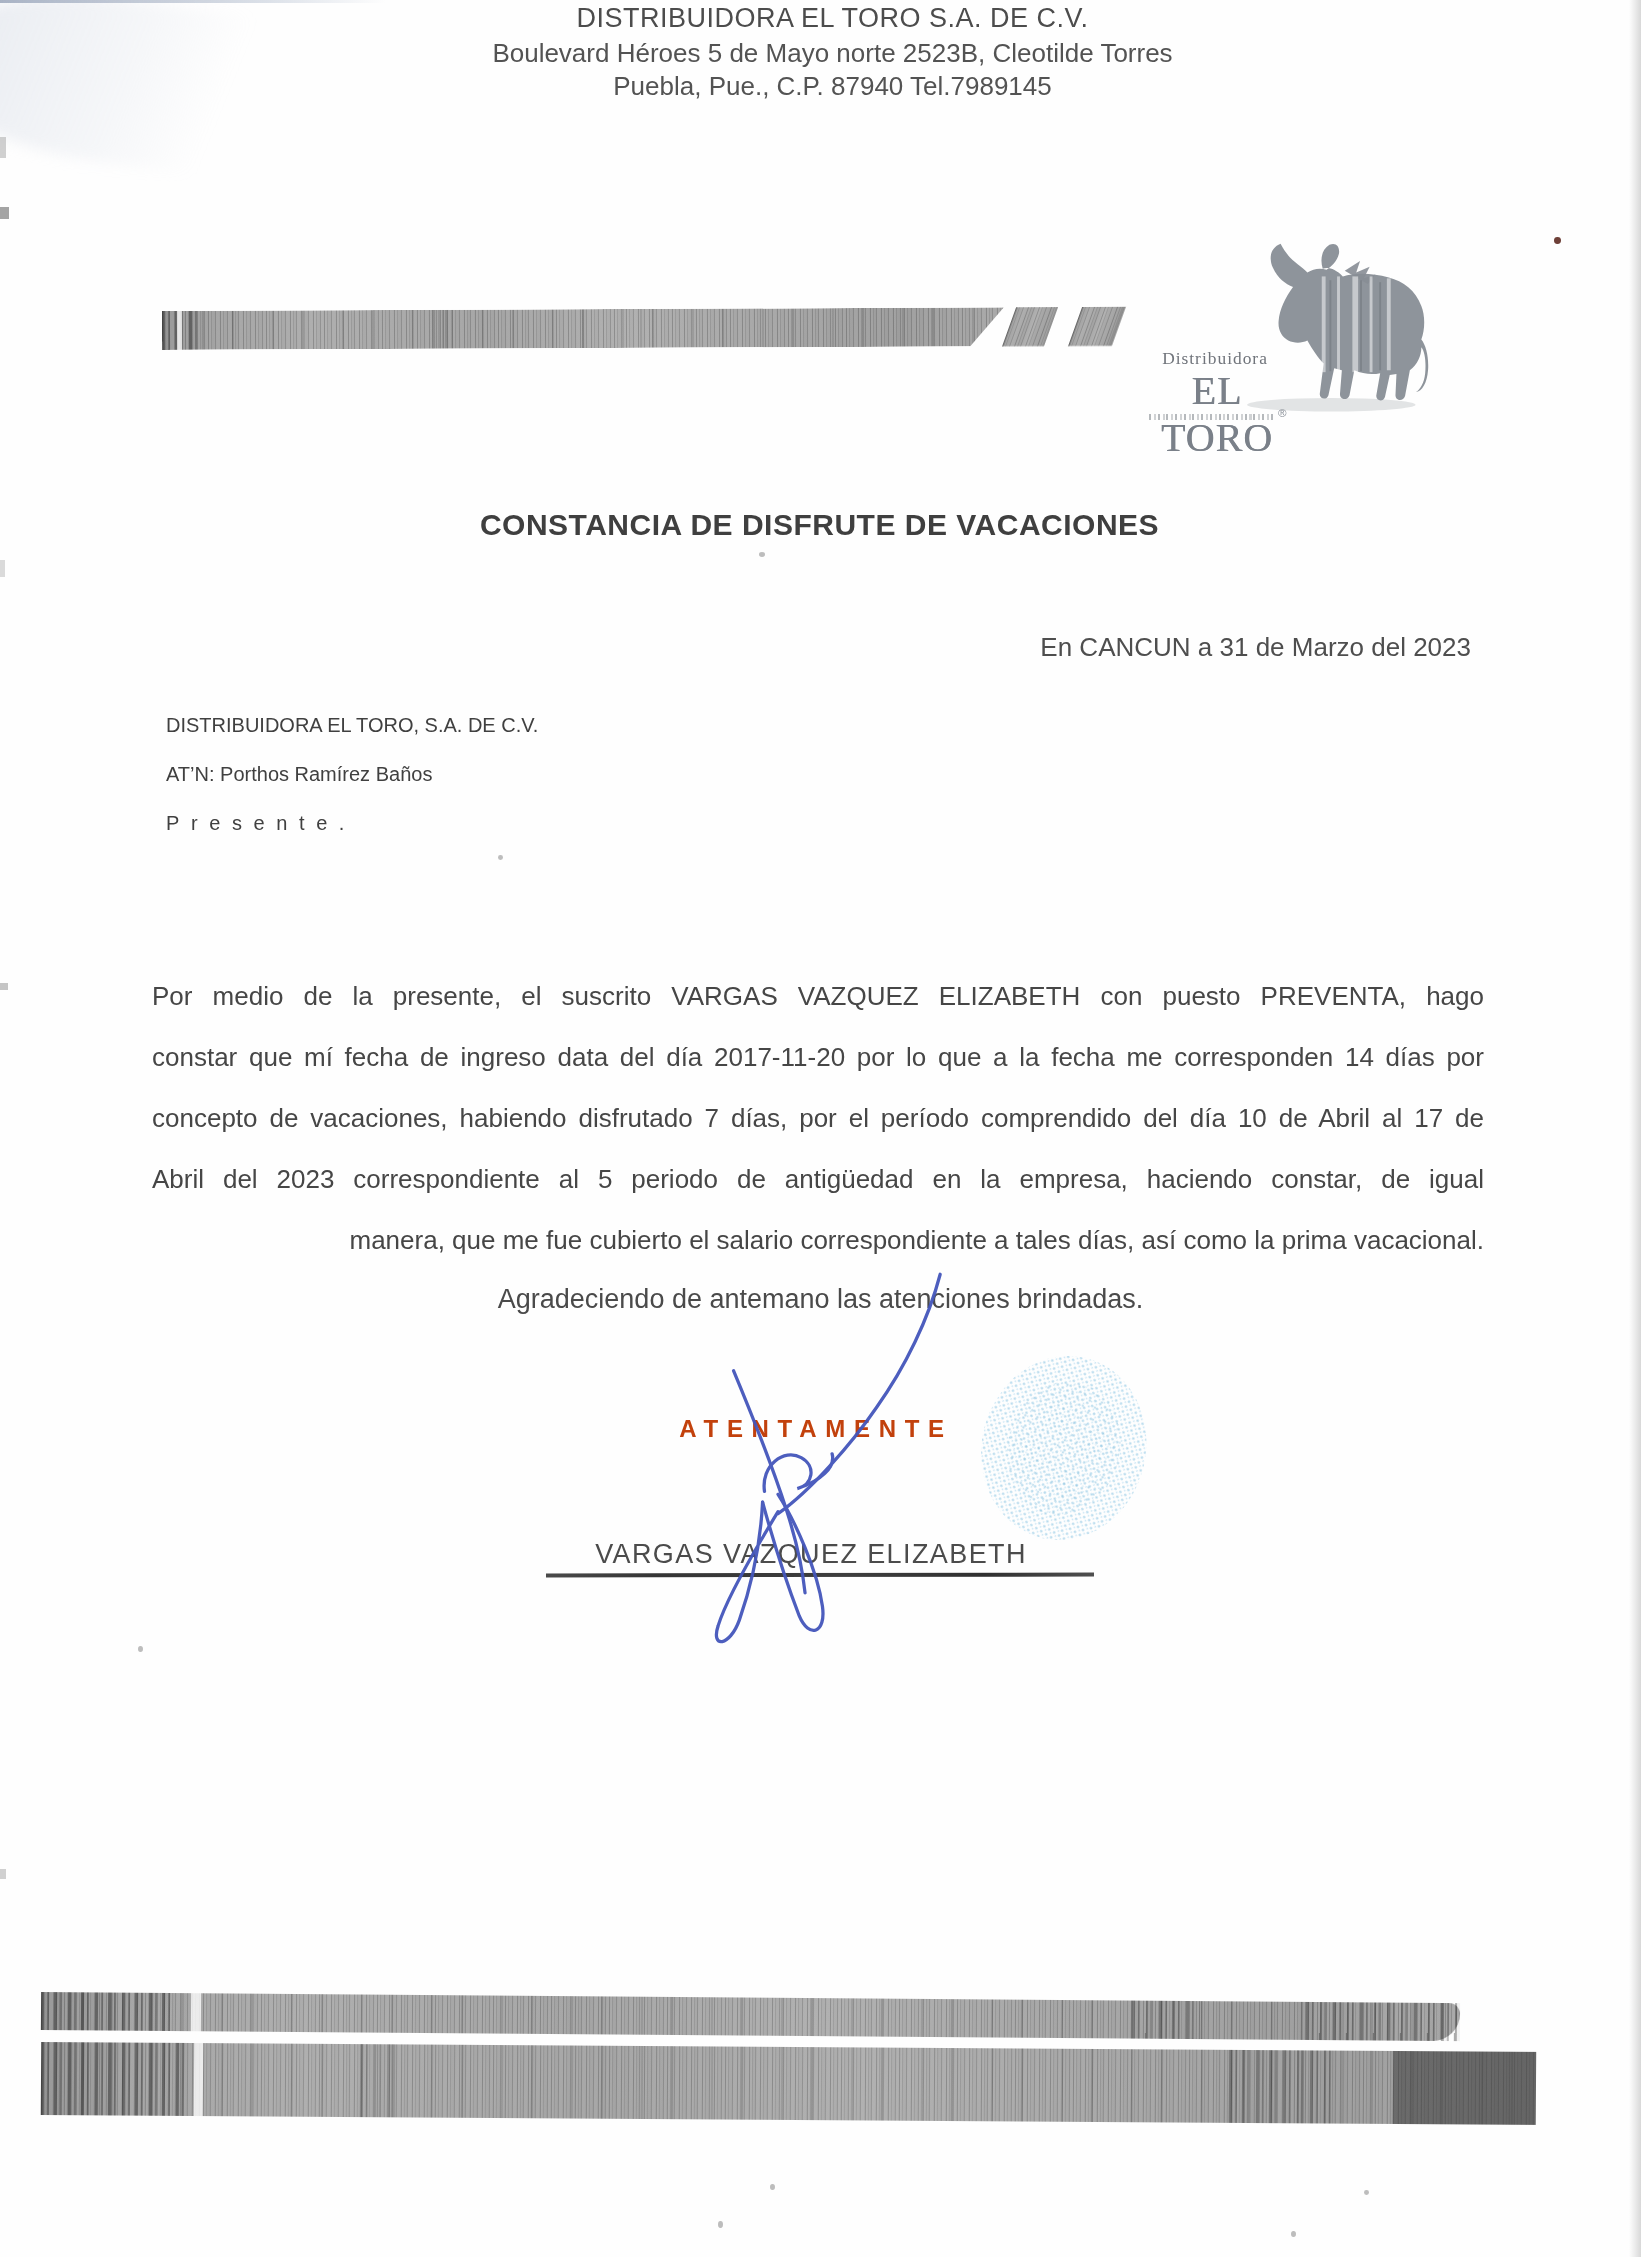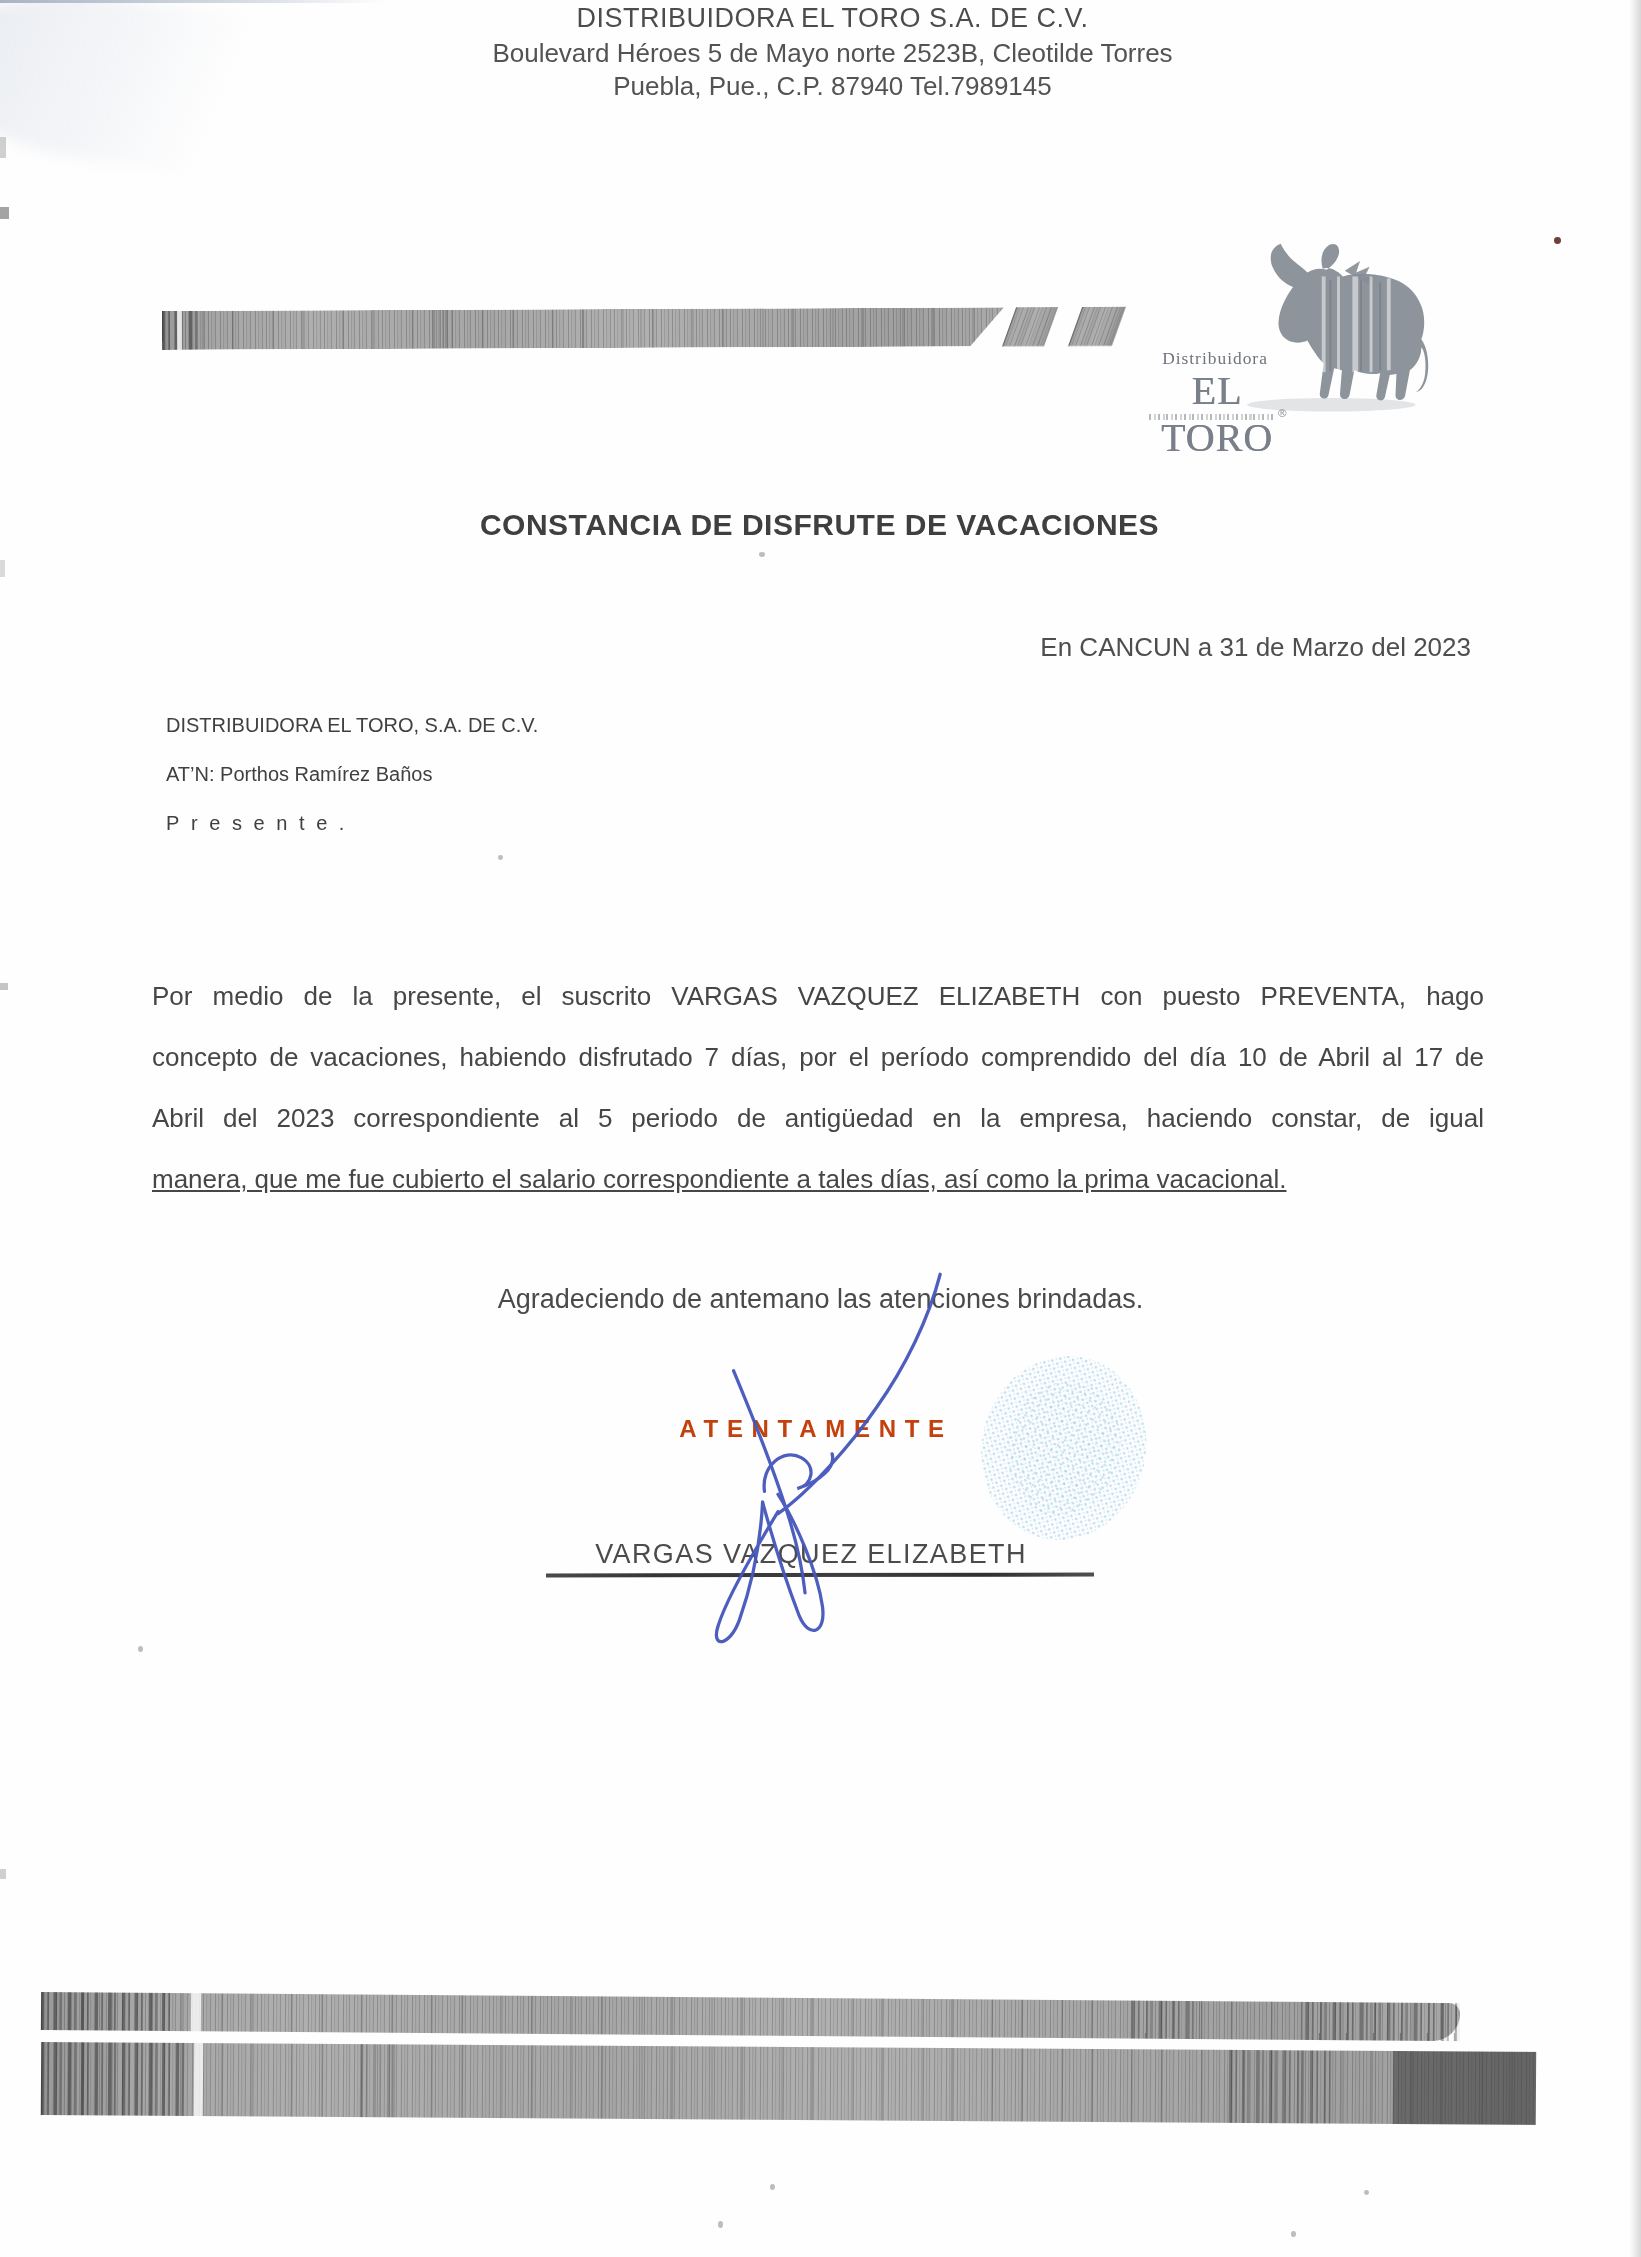--- a/index.html
+++ b/index.html
@@ -49,21 +49,21 @@
   
   .title{left:0; top:508px; width:1639px; text-align:center; font-size:30px; font-weight:bold;
     letter-spacing:0.5px; color:#3f3f3f;}
   .dateline{left:0; top:632px; width:1471px; text-align:right; font-size:26px; color:#4e4e4e;}
   .recip{left:166px; top:701px; width:676px; font-size:20px; color:#404040;}
   .recip div{height:49px; line-height:49px;}
   .presente{letter-spacing:11.6px;}
   .body{left:152px; top:966px; width:1332px; font-size:26px; color:#464646;}
   .jline{text-align:justify; height:61px; line-height:61px; overflow:hidden;}
   .jline::after{content:""; display:inline-block; width:100%; height:0;}
-  .jlast{text-align:left; height:61px; line-height:61px;text-decoration:underline;}
+  .jlast{text-align:right; height:61px; line-height:61px;}
   .closing{left:0; top:1284px; width:1641px; text-align:center; font-size:27px; color:#4a4a4a;}
   .atent{left:0; top:1415px; width:1632px; text-align:center; font-size:24px; font-weight:bold;
     letter-spacing:8.7px; color:#c2410c;}
   .signame{left:0; top:1539px; width:1622px; text-align:center; font-size:27px; letter-spacing:1.4px; color:#4b4b4b;}
   .sigline{left:546px; top:1573px; width:548px; height:3.9px;
     background:linear-gradient(90deg,#4a4a4a,#353535 20%,#3e3e3e 55%,#303030 80%,#4f4f4f); transform:rotate(-.1deg);}
   
   .speck{background:#9a9a9a; border-radius:50%; opacity:.65;}
   .edgeR{right:0; top:0; bottom:0; width:11.6px;
     background:linear-gradient(90deg, transparent, rgba(190,190,190,.35) 60%, rgba(170,170,170,.45));}
@@ -149,20 +149,21 @@
   <div class="abs dateline">En CANCUN a 31 de Marzo del 2023</div>
 
   <div class="abs recip">
     <div>DISTRIBUIDORA EL TORO, S.A. DE C.V.</div>
     <div>AT’N: Porthos Ramírez Baños</div>
     <div class="presente">Presente.</div>
   </div>
 
   <div class="abs body">
     <div class="jline">Por medio de la presente, el suscrito VARGAS VAZQUEZ ELIZABETH con puesto PREVENTA, hago</div>
+    <div class="jline">constar que mí fecha de ingreso data del día 2017-11-20 por lo que a la fecha me corresponden 14 días por</div>
     <div class="jline">concepto de vacaciones, habiendo disfrutado 7 días, por el período comprendido del día 10 de Abril al 17 de</div>
     <div class="jline">Abril del 2023 correspondiente al 5 periodo de antigüedad en la empresa, haciendo constar, de igual</div>
     <div class="jlast">manera, que me fue cubierto el salario correspondiente a tales días, así como la prima vacacional.</div>
   </div>
 
   <div class="abs closing">Agradeciendo de antemano las atenciones brindadas.</div>
 
   <div class="abs atent">ATENTAMENTE</div>
   <div class="abs signame">VARGAS VAZQUEZ ELIZABETH</div>
   <div class="abs sigline"></div>

